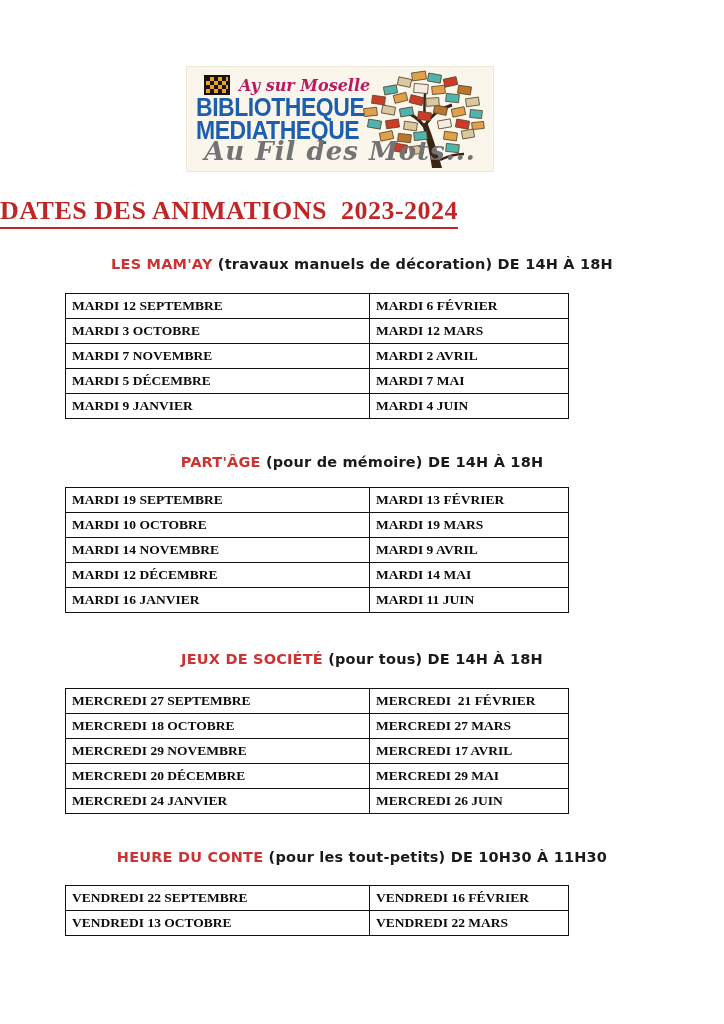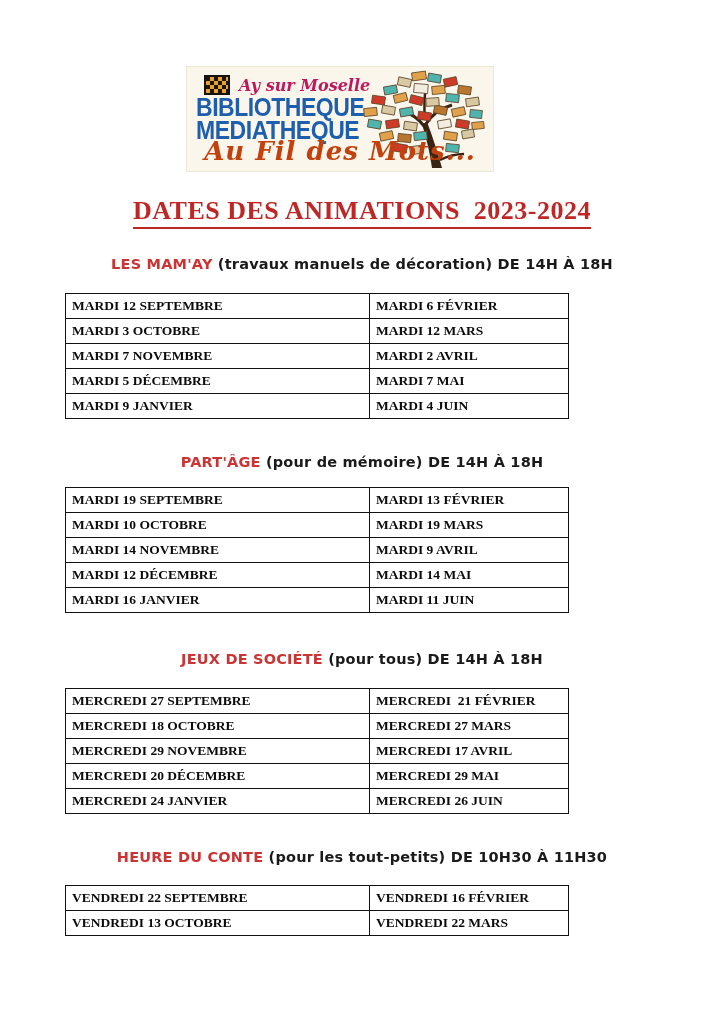--- a/index.html
+++ b/index.html
@@ -42,32 +42,31 @@
     font-weight:bold;font-size:25px;line-height:23px;
     color:#1d5fae;letter-spacing:-.5px;
     transform:scaleX(.92);transform-origin:left top;
     white-space:nowrap;
   }
   .logo-tagline{
     position:absolute;left:6px;bottom:6px;width:296px;
     text-align:center;
     font-family:"DejaVu Serif", serif;
     font-style:italic;font-weight:bold;
-    font-size:26px;color:#c2410c;
+    font-size:26px;color:#737373;
     letter-spacing:1px;white-space:nowrap;
   }
   .logo-tree{
     position:absolute;right:2px;top:2px;
     width:138px;height:100px;
   }
 
   
   .doc-title{
     position:absolute;left:0;top:196px;width:724px;
-    text-align:center;
   }
   .doc-title span{
     display:inline-block;
     font-family:"Liberation Serif", serif;
     font-weight:bold;font-size:26px;
     color:#bf2626;
     border-bottom:2.5px solid #bf2626;
     padding-bottom:1px;
     letter-spacing:.5px;
     white-space:pre;

